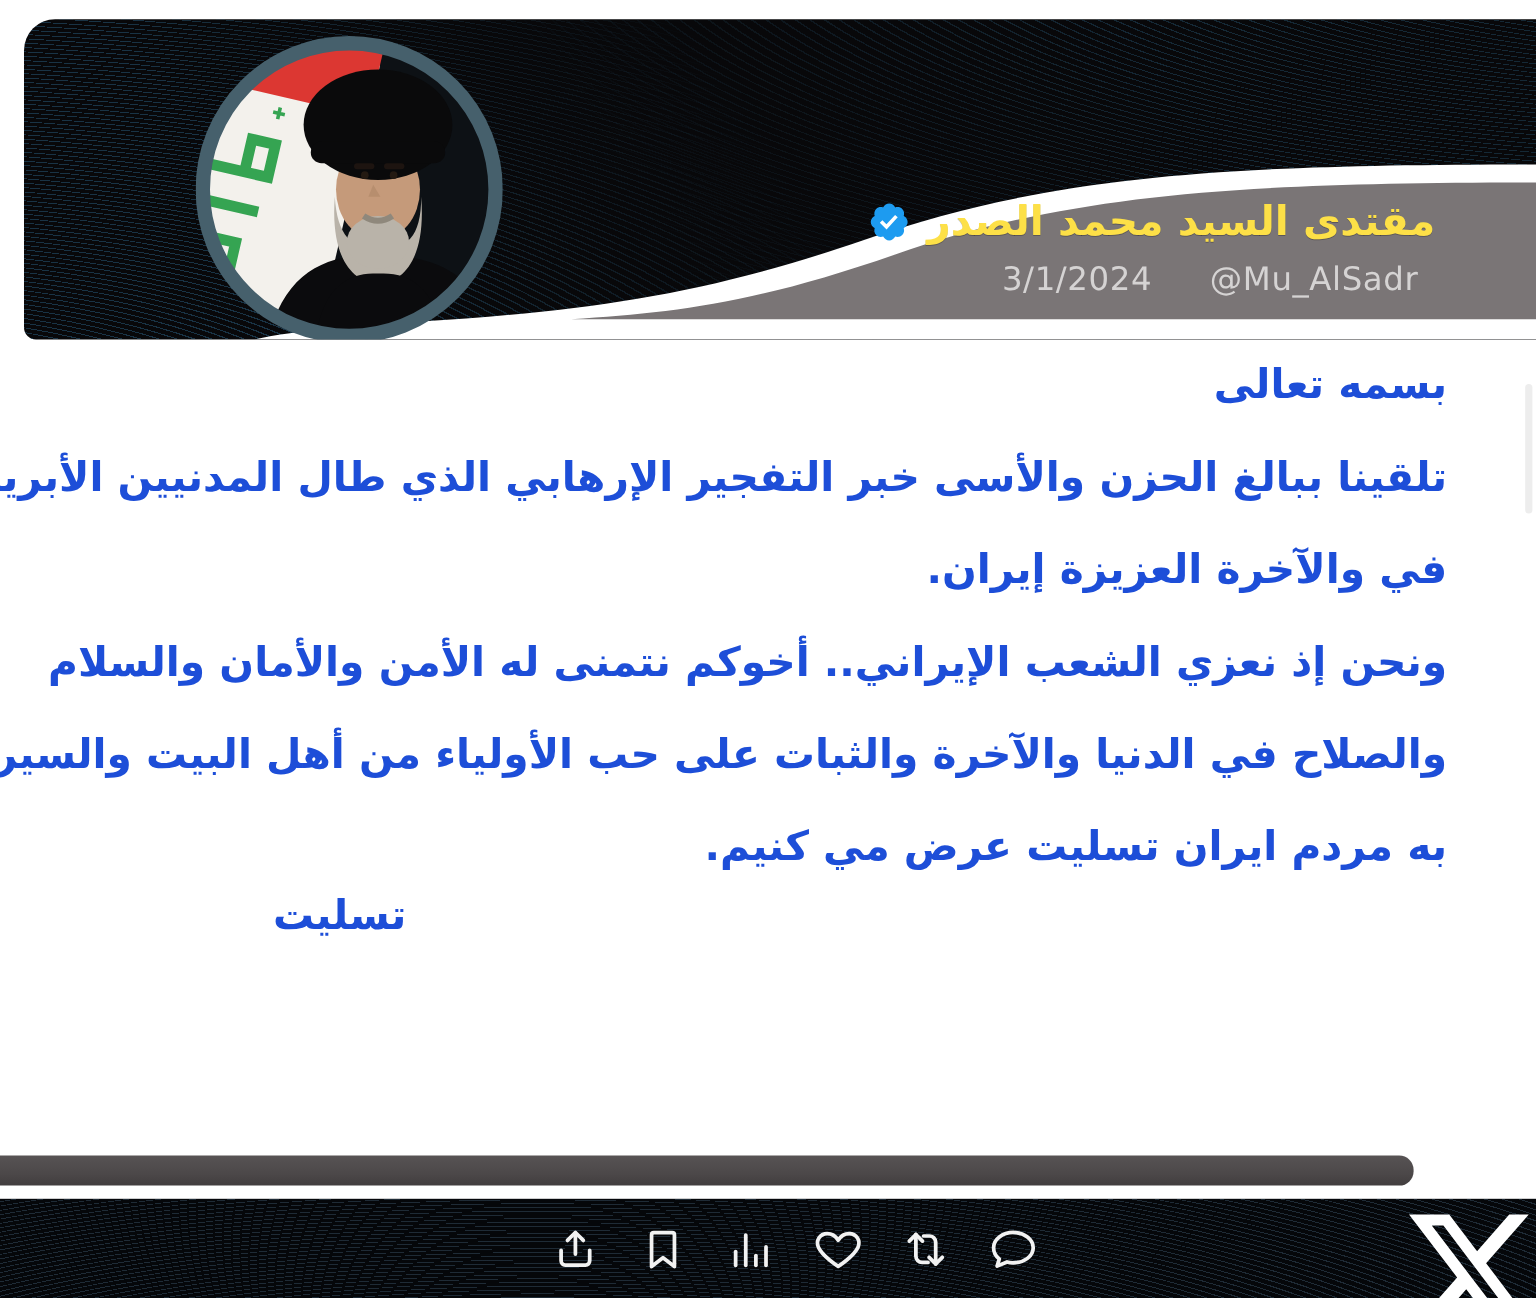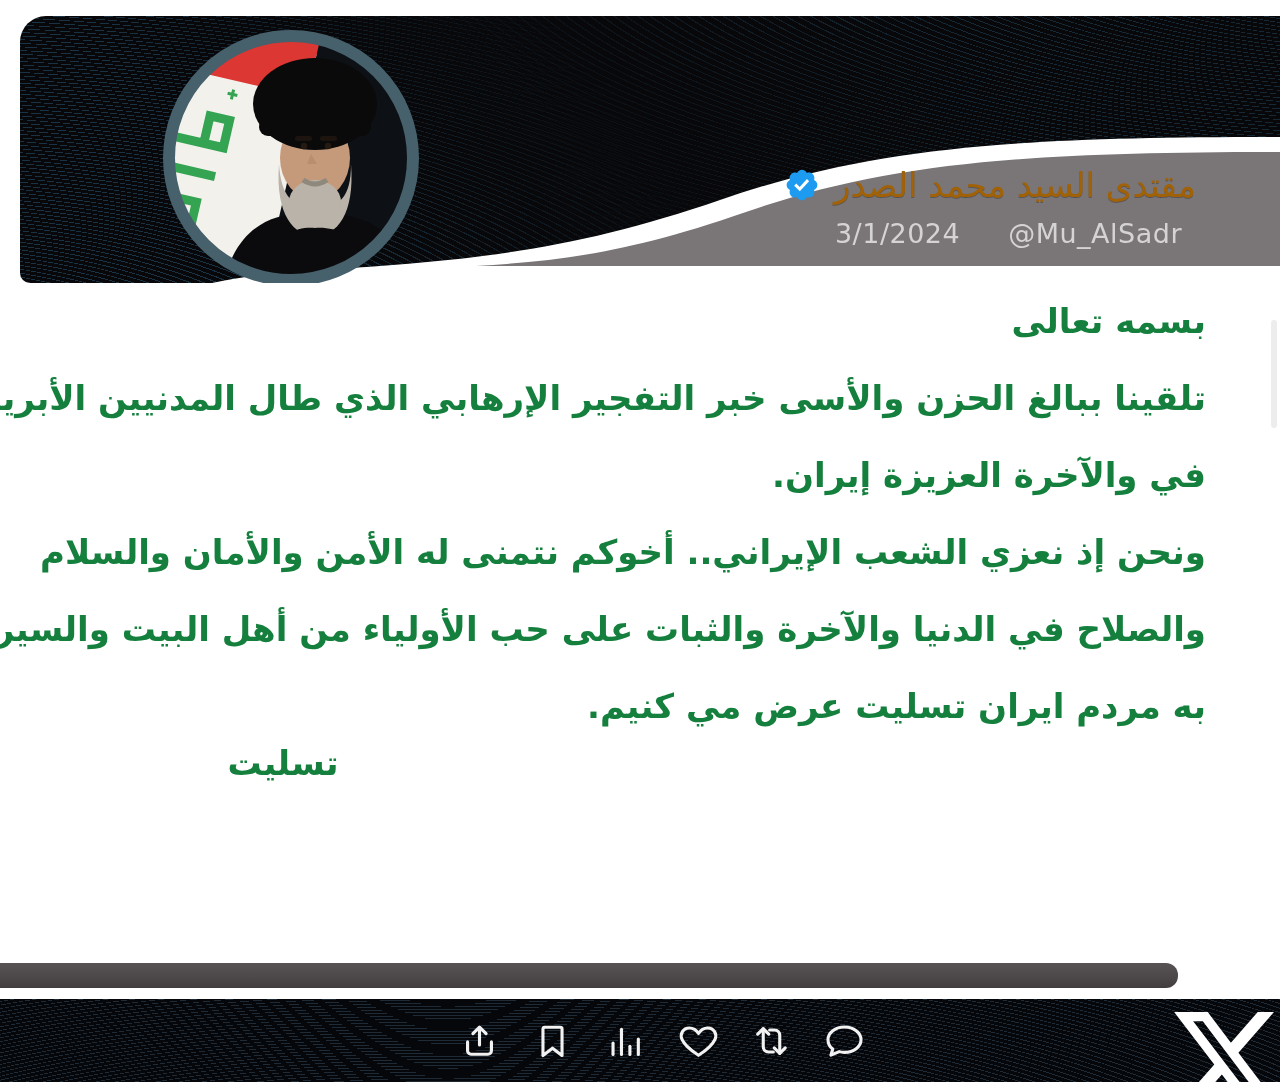--- a/index.html
+++ b/index.html
@@ -43,39 +43,39 @@
   }
 
   .ribbon-content {
     position:absolute; right:0; top:140px; width:620px;
   }
   .name-row {
     display:flex; justify-content:flex-end; align-items:center;
     gap:14px; padding-right:84px; height:58px;
   }
   .display-name {
-    color:#a16207; font-size:34px; font-weight:normal;
+    color:#fde047; font-size:34px; font-weight:bold;
     white-space:nowrap; direction:rtl;
     text-shadow:0 1px 0 rgba(0,0,0,.25);
   }
   .badge { width:36px; height:36px; flex:0 0 auto; }
   .meta-row {
     display:flex; justify-content:flex-end; align-items:center;
     gap:48px; padding-right:98px; margin-top:4px;
   }
   .meta-row span { color:#d5d3d3; font-size:27px; letter-spacing:.5px; }
 
   
   .post {
     position:absolute; top:283px; left:30px; right:74px;
     direction:rtl;
   }
   .post .line {
     direction:rtl; text-align:right; white-space:nowrap;
-    font-size:34px; font-weight:bold; color:#15803d;
+    font-size:34px; font-weight:bold; color:#1d4ed8;
     line-height:77px;
   }
   .signature { margin-top:-12px; direction:rtl; text-align:left; padding-left:128px; }
   .sig-inner { display:inline-block; min-width:250px; text-align:center; }
   .sig-inner .line { text-align:center; line-height:60px; }
 
   .scroll-remnant {
     position:absolute; right:3px; top:320px;
     width:6px; height:108px; background:#ededed; border-radius:3px;
   }

